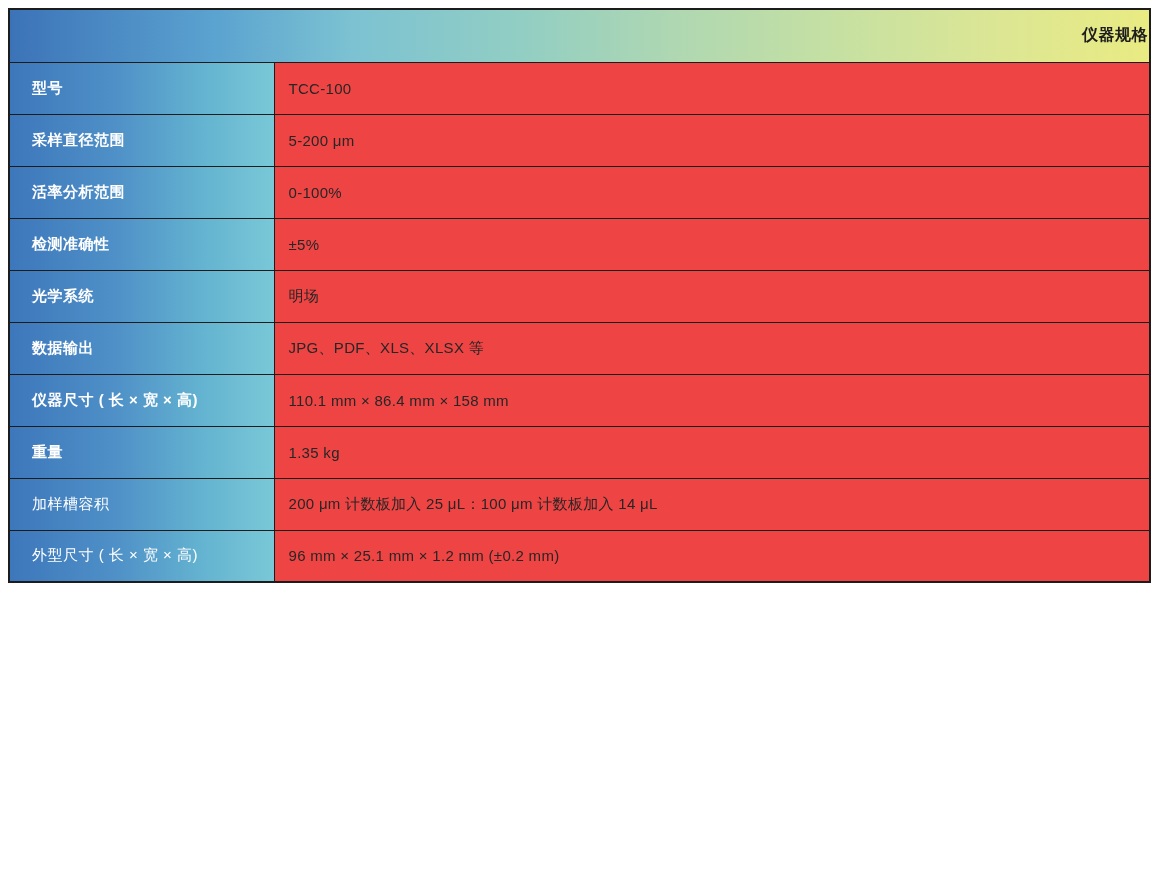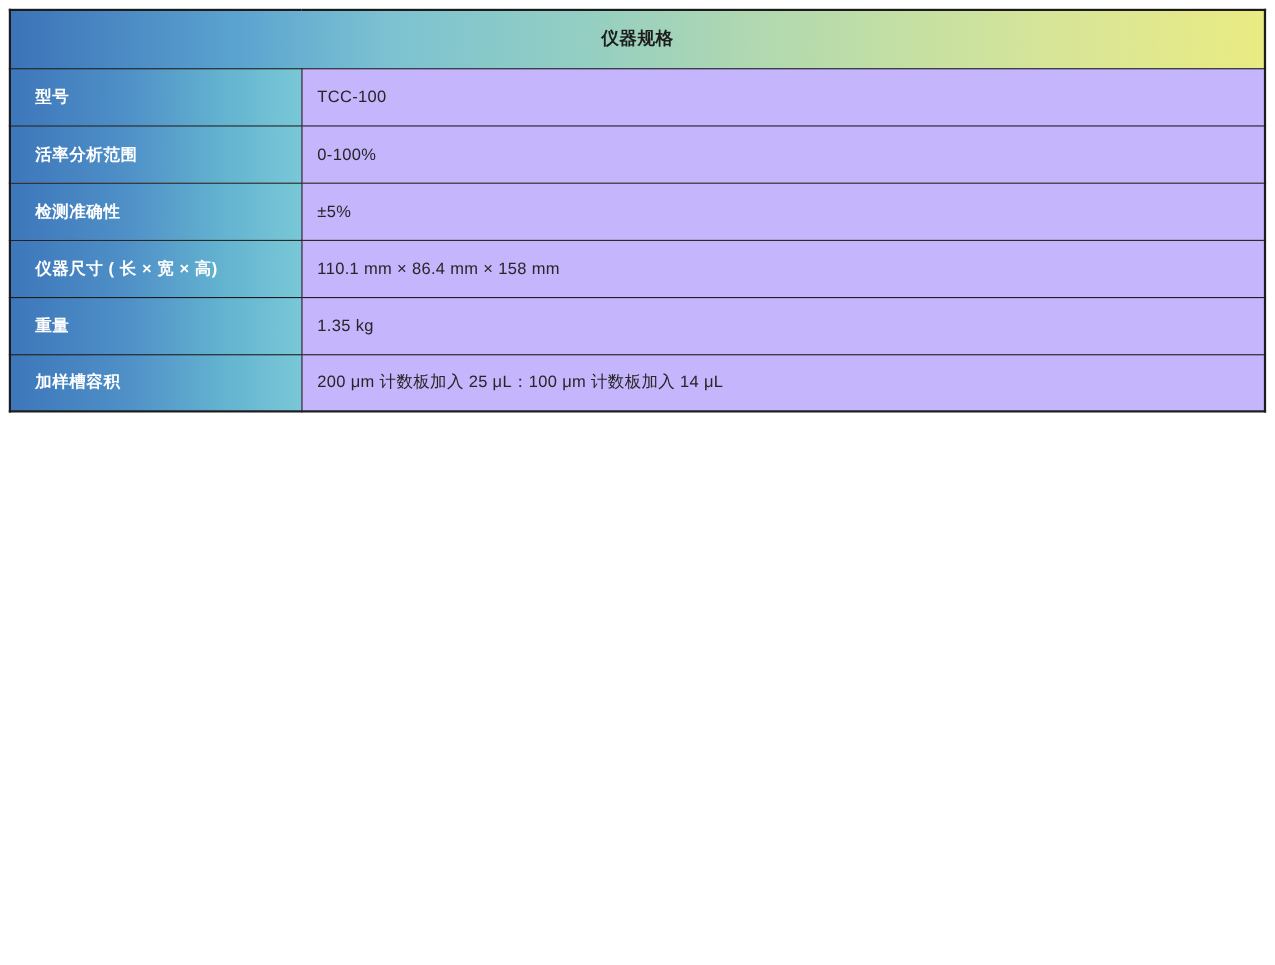--- a/index.html
+++ b/index.html
@@ -27,39 +27,39 @@
     vertical-align: middle;
   }
   th.section-header {
     height: 53px;
     background: linear-gradient(90deg,
       #3c73b8 0%, #5ba3d0 18%, #7cc2d2 30%, #92cec3 45%,
       #aed7b2 58%, #c5e0a3 72%, #dbe695 86%, #e9eb82 100%);
     color: #1d1d1d;
     font-size: 16px;
     font-weight: 700;
-    text-align: center;
+    text-align: right;
     letter-spacing: 0.5px;
   }
   td.label-cell {
     height: 52px;
     background: linear-gradient(90deg, #3d77bb 0%, #4f90c7 40%, #63b2d0 72%, #79c8d7 100%);
     color: #ffffff;
     font-size: 15px;
     font-weight: 700;
     padding: 0 15px 0 22px;
     letter-spacing: 0.5px;
   }
   td.label-cell.regular {
-    font-weight: 700;
+    font-weight: 400;
     margin-left: 40px;
   }
   td.value-cell {
     height: 52px;
-    background: #c4b5fd;
+    background: #ef4444;
     color: #262626;
     font-size: 15px;
     padding: 0 0 0 14px;
     letter-spacing: 0.3px;
     margin-left: 23px;
   }
 </style>
 </head>
 <body>
 
@@ -73,36 +73,52 @@
     <tbody>
         <tr>
       <th class="section-header" colspan="2">仪器规格</th>
     </tr>
 
     <tr>
       <td class="label-cell">型号</td>
       <td class="value-cell">TCC-100</td>
     </tr>
     <tr>
+      <td class="label-cell">采样直径范围</td>
+      <td class="value-cell">5-200 μm</td>
+    </tr>
+    <tr>
       <td class="label-cell">活率分析范围</td>
       <td class="value-cell">0-100%</td>
     </tr>
     <tr>
       <td class="label-cell">检测准确性</td>
       <td class="value-cell">±5%</td>
+    </tr>
+    <tr>
+      <td class="label-cell">光学系统</td>
+      <td class="value-cell">明场</td>
+    </tr>
+    <tr>
+      <td class="label-cell">数据输出</td>
+      <td class="value-cell">JPG、PDF、XLS、XLSX 等</td>
     </tr>
     <tr>
       <td class="label-cell">仪器尺寸 ( 长 × 宽 × 高)</td>
       <td class="value-cell">110.1 mm × 86.4 mm × 158 mm</td>
     </tr>
     <tr>
       <td class="label-cell">重量</td>
       <td class="value-cell">1.35 kg</td>
     </tr>
 
 
     <tr>
       <td class="label-cell regular">加样槽容积</td>
       <td class="value-cell">200 μm 计数板加入 25 μL：100 μm 计数板加入 14 μL</td>
     </tr>
+    <tr>
+      <td class="label-cell regular">外型尺寸 ( 长 × 宽 × 高)</td>
+      <td class="value-cell">96 mm × 25.1 mm × 1.2 mm (±0.2 mm)</td>
+    </tr>
   </tbody>
     </table>
 </div>
 
 </body></html>

